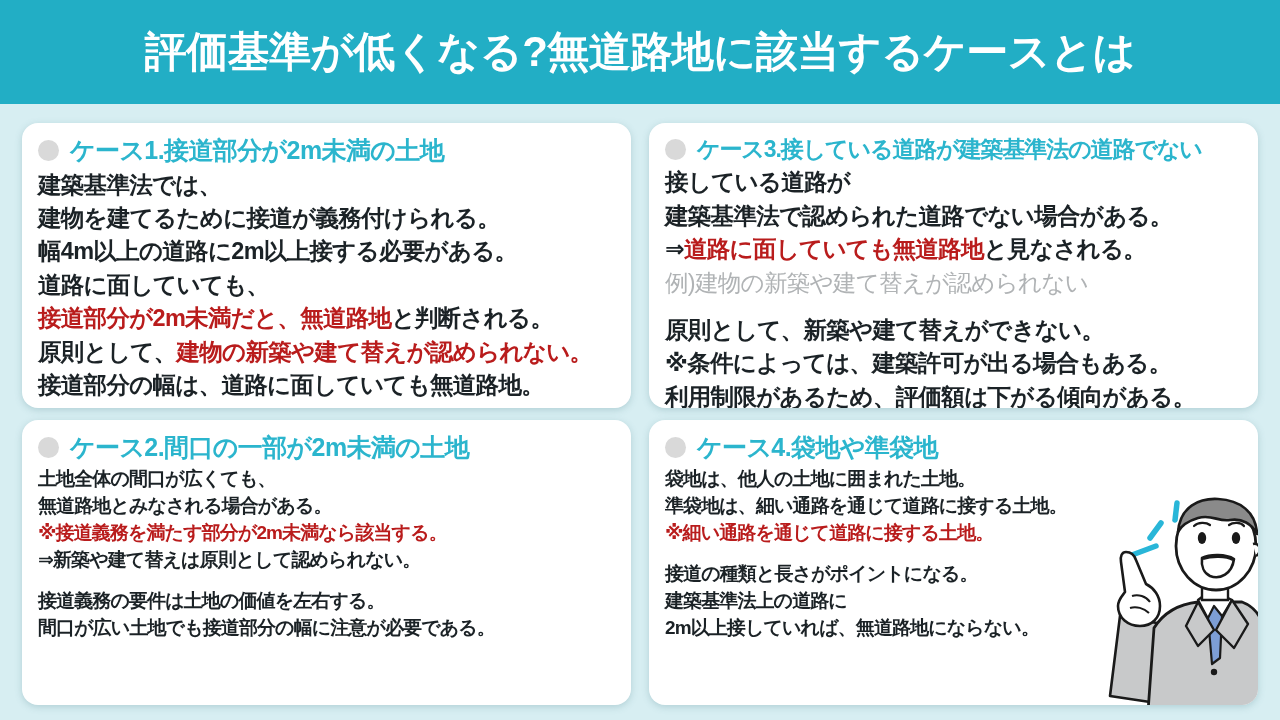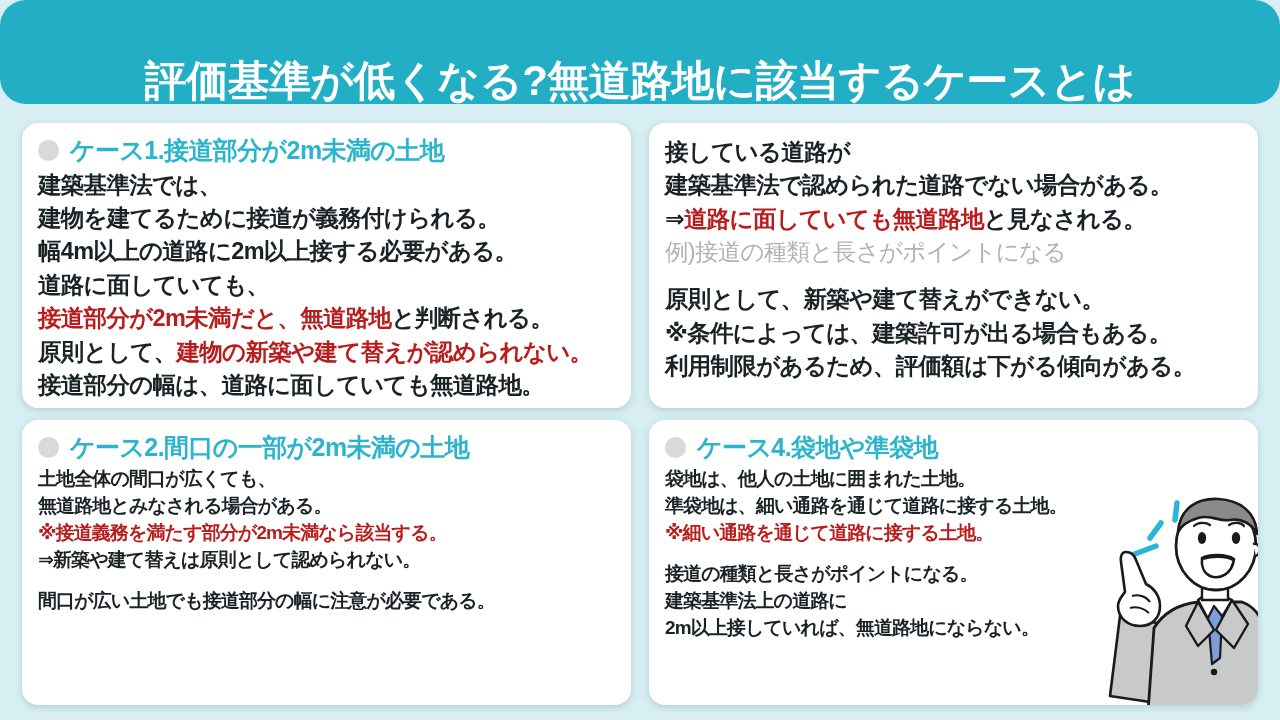--- a/index.html
+++ b/index.html
@@ -25,23 +25,22 @@
 
   
   .header {
     position: absolute;
     left: 0;
     top: 0;
     width: 1280px;
     height: 104px;
     background: #22aec5;
     display: flex;
-    align-items: flex-end;
+    align-items: center;
     justify-content: center;
-    border-radius: 26px;
   }
   .header-title {
     color: #ffffff;
     font-size: 42px;
     font-weight: bold;
     letter-spacing: -0.5px;
     line-height: 1.1;
     white-space: nowrap;
     text-align: center;
   }
@@ -172,33 +171,37 @@
             <span>原則として、</span><span class="red">建物の新築や建て替えが認められない。</span>
           </div>
           <div class="line">
             <span>接道部分の幅は、道路に面していても無道路地。</span>
           </div>
         </div>
       </div>
     </div>
 
     <div class="card">
+      <div class="card-head">
+        <span class="bullet-dot"></span>
+        <span class="card-title shrink">ケース3.接している道路が建築基準法の道路でない</span>
+      </div>
       <div class="card-body">
         <div class="para">
           <div class="line">
             <span>接している道路が</span>
           </div>
           <div class="line">
             <span>建築基準法で認められた道路でない場合がある。</span>
           </div>
           <div class="line">
             <span>⇒</span><span class="red">道路に面していても無道路地</span><span>と見なされる。</span>
           </div>
           <div class="line">
-            <span class="gray">例)接道の種類と長さがポイントになる</span>
+            <span class="gray">例)建物の新築や建て替えが認められない</span>
           </div>
         </div>
         <div class="para">
           <div class="line">
             <span>原則として、新築や建て替えができない。</span>
           </div>
           <div class="line">
             <span>※条件によっては、建築許可が出る場合もある。</span>
           </div>
           <div class="line">
@@ -222,20 +225,23 @@
             <span>無道路地とみなされる場合がある。</span>
           </div>
           <div class="line">
             <span class="red">※接道義務を満たす部分が2m未満なら該当する。</span>
           </div>
           <div class="line">
             <span>⇒新築や建て替えは原則として認められない。</span>
           </div>
         </div>
         <div class="para">
+          <div class="line">
+            <span>接道義務の要件は土地の価値を左右する。</span>
+          </div>
           <div class="line">
             <span>間口が広い土地でも接道部分の幅に注意が必要である。</span>
           </div>
         </div>
       </div>
     </div>
 
     <div class="card">
       <div class="card-head">
         <span class="bullet-dot"></span>

